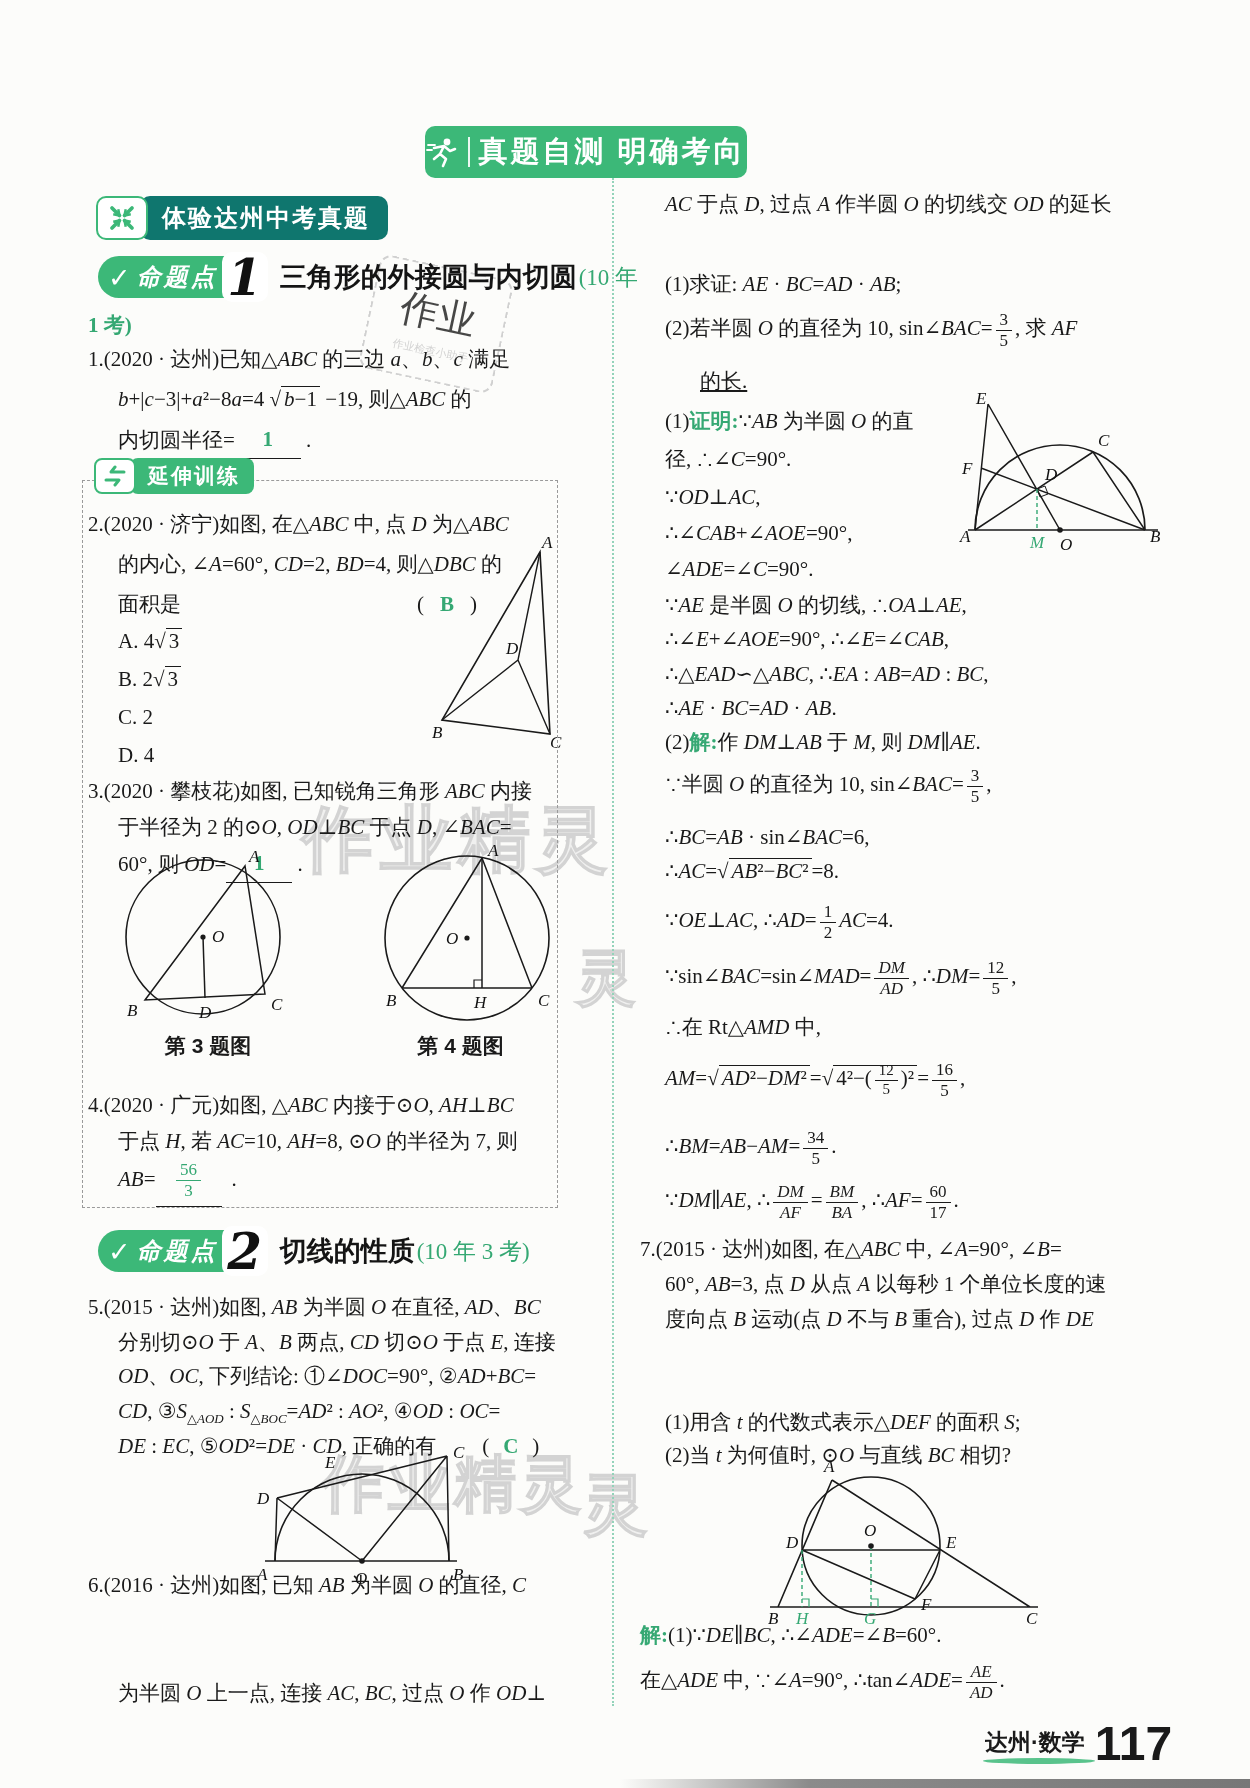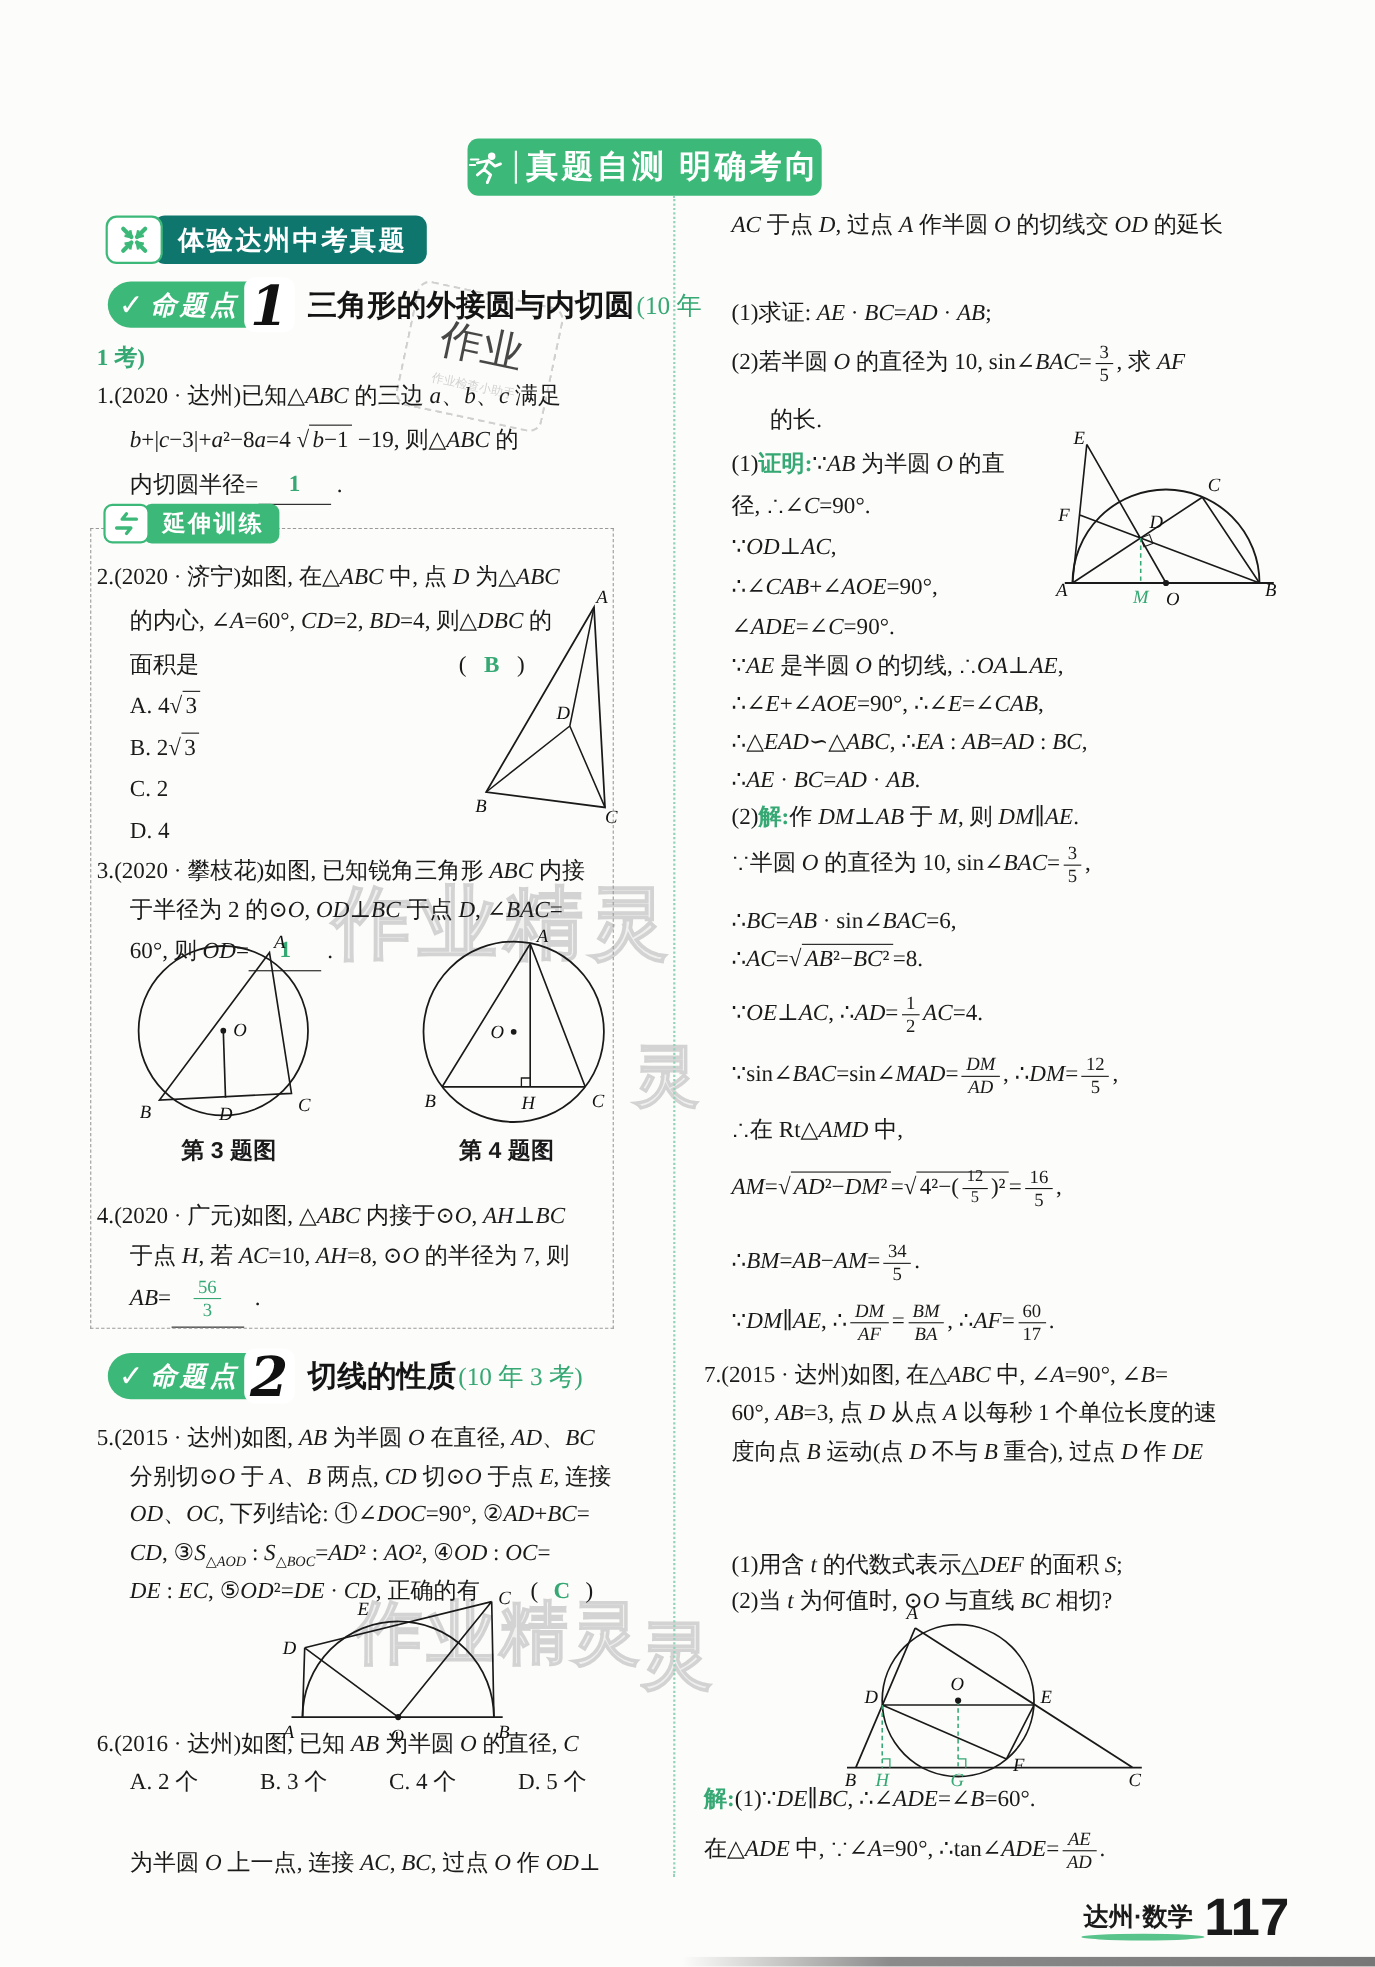--- a/index.html
+++ b/index.html
@@ -241,32 +241,31 @@
       <circle cx="127" cy="113" r="2.8" fill="#1a1a1a"></circle>
       <text class="flabel" x="22" y="56">D</text>
       <text class="flabel" x="90" y="20">E</text>
       <text class="flabel" x="218" y="10">C</text>
       <text class="flabel" x="22" y="132">A</text>
       <text class="flabel" x="120" y="136">O</text>
       <text class="flabel" x="218" y="132">B</text>
     </svg>
   </div>
 
-  <div class="lln" style="top:1600px;"><span>A. 2 个</span><span style="display: inline-block; width: 56px;"></span><span>B. 3 个</span><span style="display: inline-block; width: 56px;"></span><span>C. 4 个</span><span style="display: inline-block; width: 56px;"></span><span>D. 5 个</span></div>
 
   <div class="lln lnum" style="top:1566px;"><span>6.(2016 · 达州)如图, 已知 </span><span class="mv">AB</span><span> 为半圆 </span><span class="mv">O</span><span> 的直径, </span><span class="mv">C</span></div>
   <div class="lln" style="top:1674px;"><span>为半圆 </span><span class="mv">O</span><span> 上一点, 连接 </span><span class="mv">AC</span><span>, </span><span class="mv">BC</span><span>, 过点 </span><span class="mv">O</span><span> 作 </span><span class="mv">OD</span><span>⊥</span></div>
 
   <div class="rln" style="top:185px;"><span class="mv">AC</span><span> 于点 </span><span class="mv">D</span><span>, 过点 </span><span class="mv">A</span><span> 作半圆 </span><span class="mv">O</span><span> 的切线交 </span><span class="mv">OD</span><span> 的延长</span></div>
   <div class="rln" style="top:265px;"><span>(1)求证: </span><span class="mv">AE</span><span> · </span><span class="mv">BC</span><span>=</span><span class="mv">AD</span><span> · </span><span class="mv">AB</span><span>;</span></div>
   <div class="rln tall" style="top:300px;"><span>(2)若半圆 </span><span class="mv">O</span><span> 的直径为 10, sin∠</span><span class="mv">BAC</span><span>=</span><span class="frac">
         <span class="fn">3</span>
         <span class="fd">5</span>
       </span><span>, 求 </span><span class="mv">AF</span></div>
-  <div class="rln" style="top:362px;left:700px;"><span>的长.</span></div>
+  <div class="rln" style="top:362px;left:700px;text-decoration:underline;"><span>的长.</span></div>
 
   <div class="rln" style="top:402px;"><span>(1)</span><span class="grn">证明:</span><span>∵</span><span class="mv">AB</span><span> 为半圆 </span><span class="mv">O</span><span> 的直</span></div>
   <div class="rln" style="top:440px;"><span>径, ∴∠</span><span class="mv">C</span><span>=90°.</span></div>
   <div class="rln" style="top:478px;"><span>∵</span><span class="mv">OD</span><span>⊥</span><span class="mv">AC</span><span>,</span></div>
   <div class="rln" style="top:514px;"><span>∴∠</span><span class="mv">CAB</span><span>+∠</span><span class="mv">AOE</span><span>=90°,</span></div>
   <div class="rln" style="top:550px;"><span>∠</span><span class="mv">ADE</span><span>=∠</span><span class="mv">C</span><span>=90°.</span></div>
   <div class="rln" style="top:586px;"><span>∵</span><span class="mv">AE</span><span> 是半圆 </span><span class="mv">O</span><span> 的切线, ∴</span><span class="mv">OA</span><span>⊥</span><span class="mv">AE</span><span>,</span></div>
   <div class="rln" style="top:620px;"><span>∴∠</span><span class="mv">E</span><span>+∠</span><span class="mv">AOE</span><span>=90°, ∴∠</span><span class="mv">E</span><span>=∠</span><span class="mv">CAB</span><span>,</span></div>
   <div class="rln" style="top:655px;"><span>∴△</span><span class="mv">EAD</span><span>∽△</span><span class="mv">ABC</span><span>, ∴</span><span class="mv">EA</span><span> : </span><span class="mv">AB</span><span>=</span><span class="mv">AD</span><span> : </span><span class="mv">BC</span><span>,</span></div>
   <div class="rln" style="top:689px;"><span>∴</span><span class="mv">AE</span><span> · </span><span class="mv">BC</span><span>=</span><span class="mv">AD</span><span> · </span><span class="mv">AB</span><span>.</span></div>

